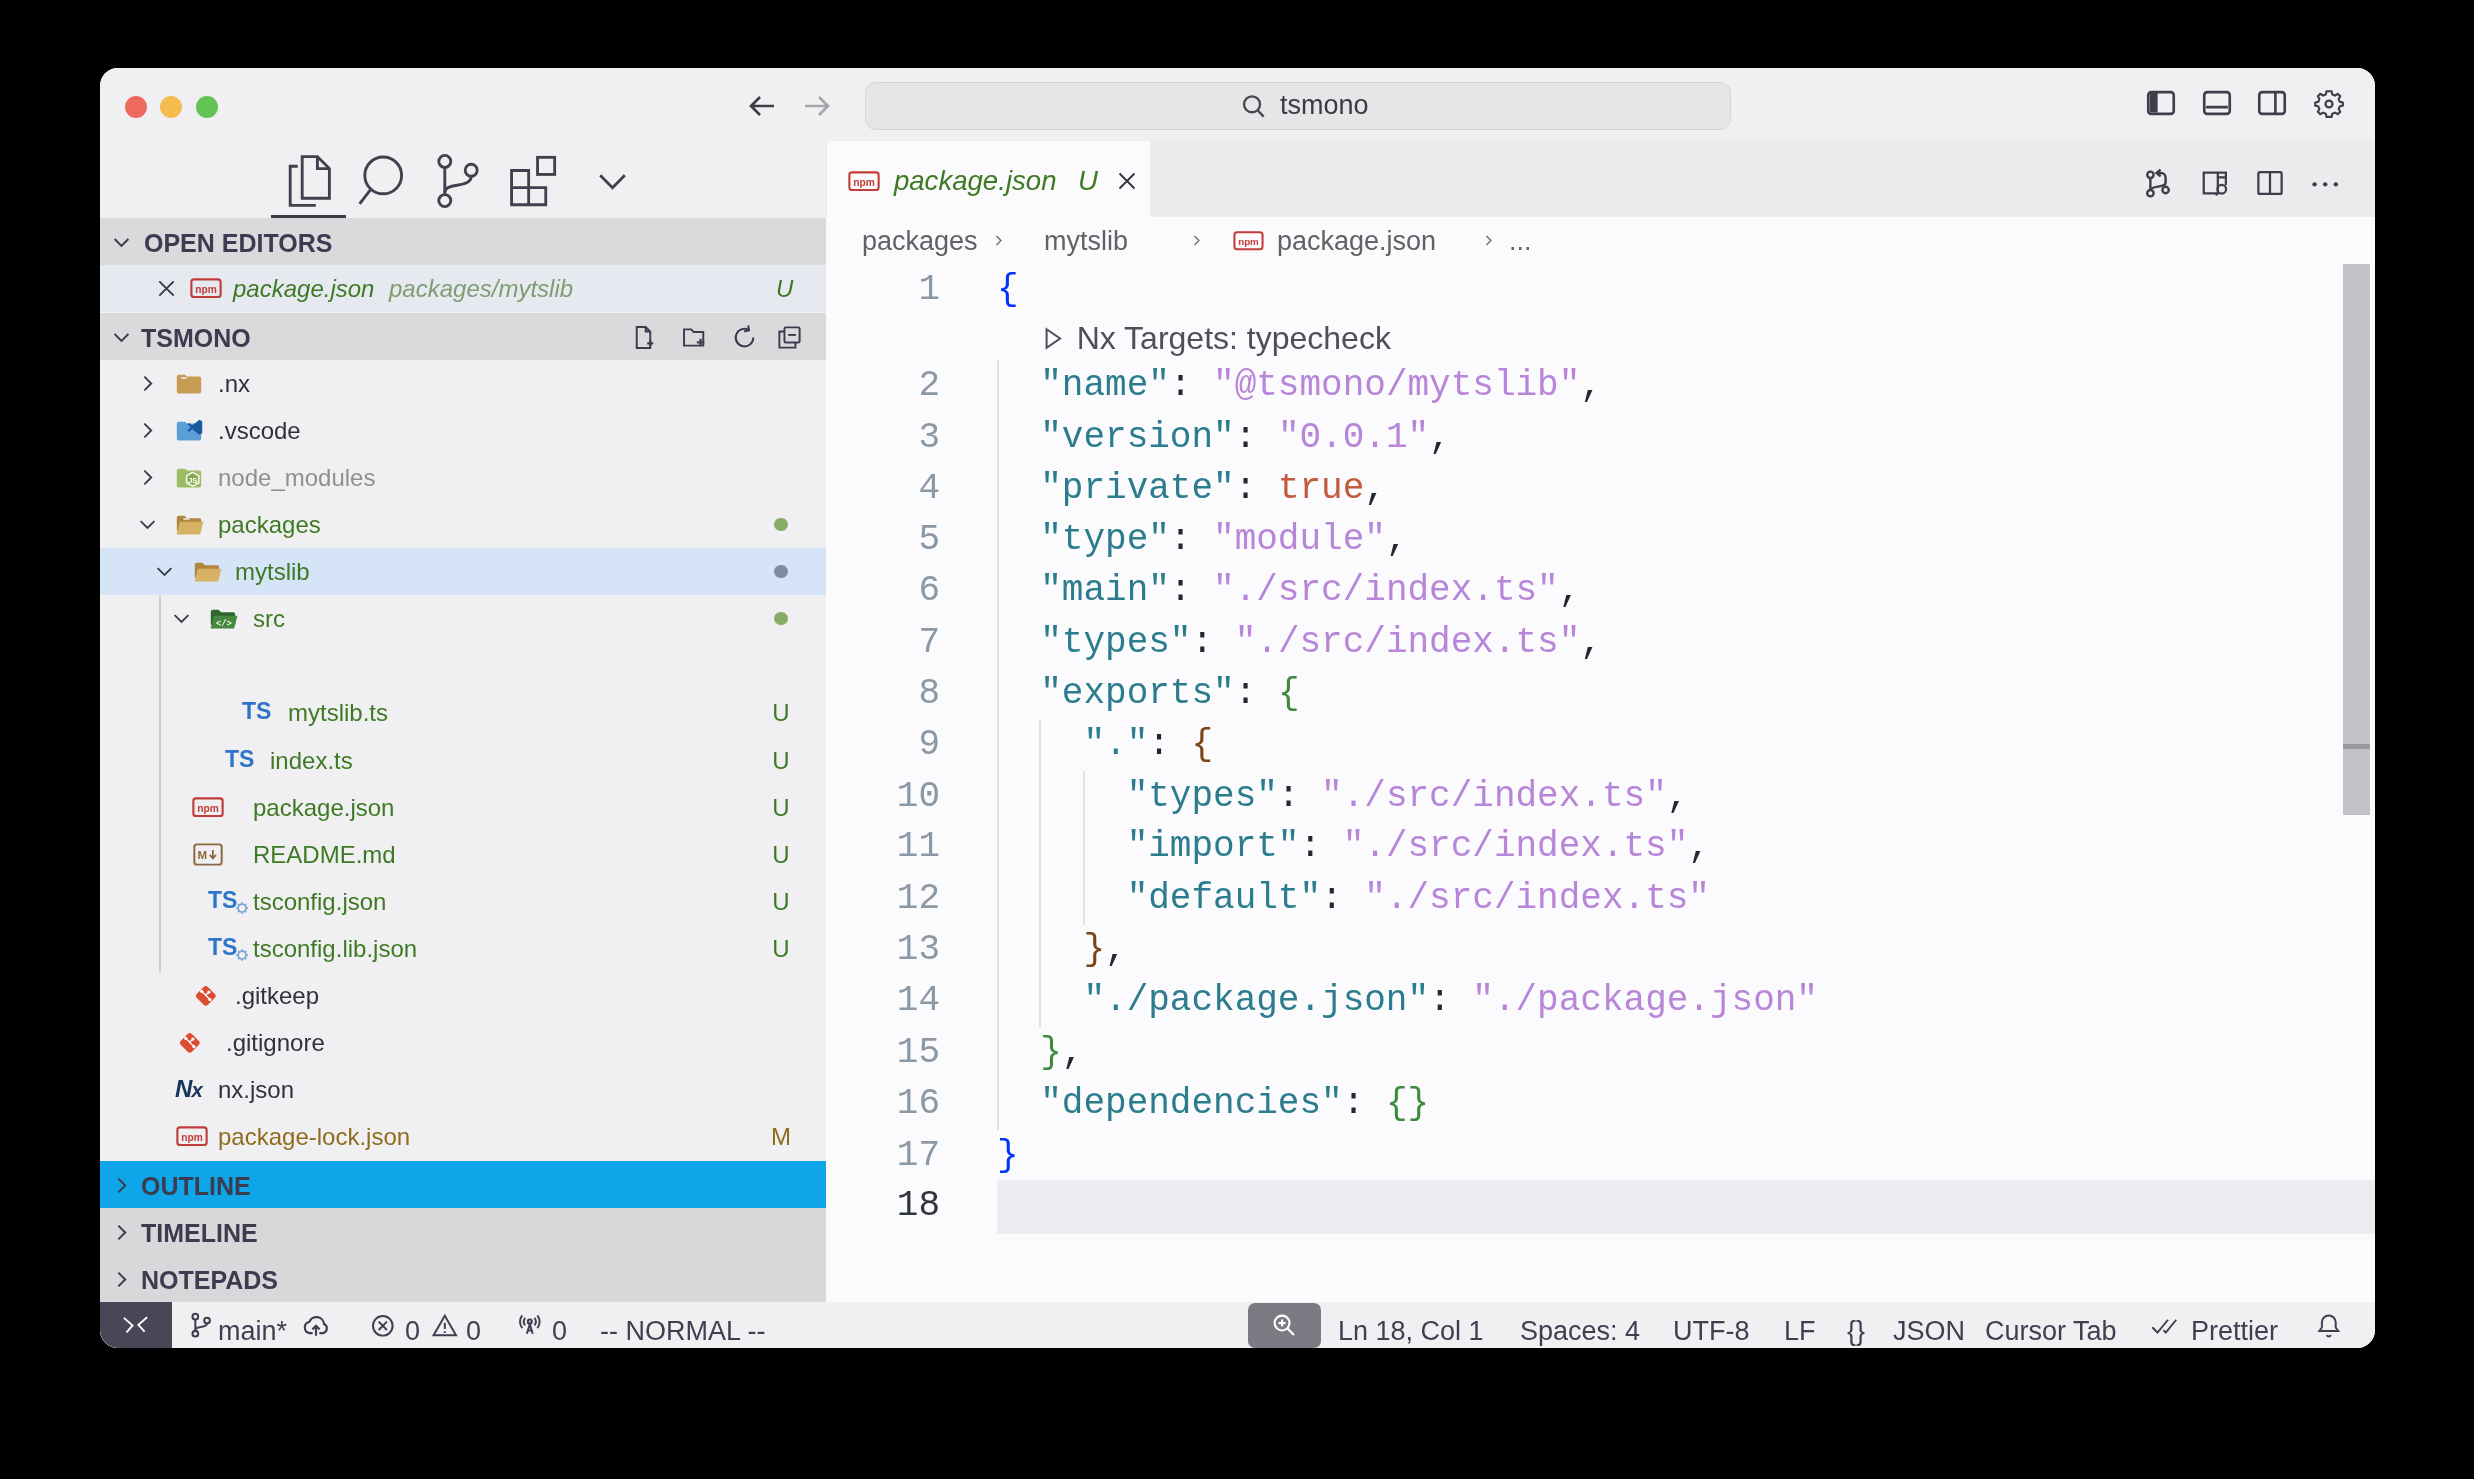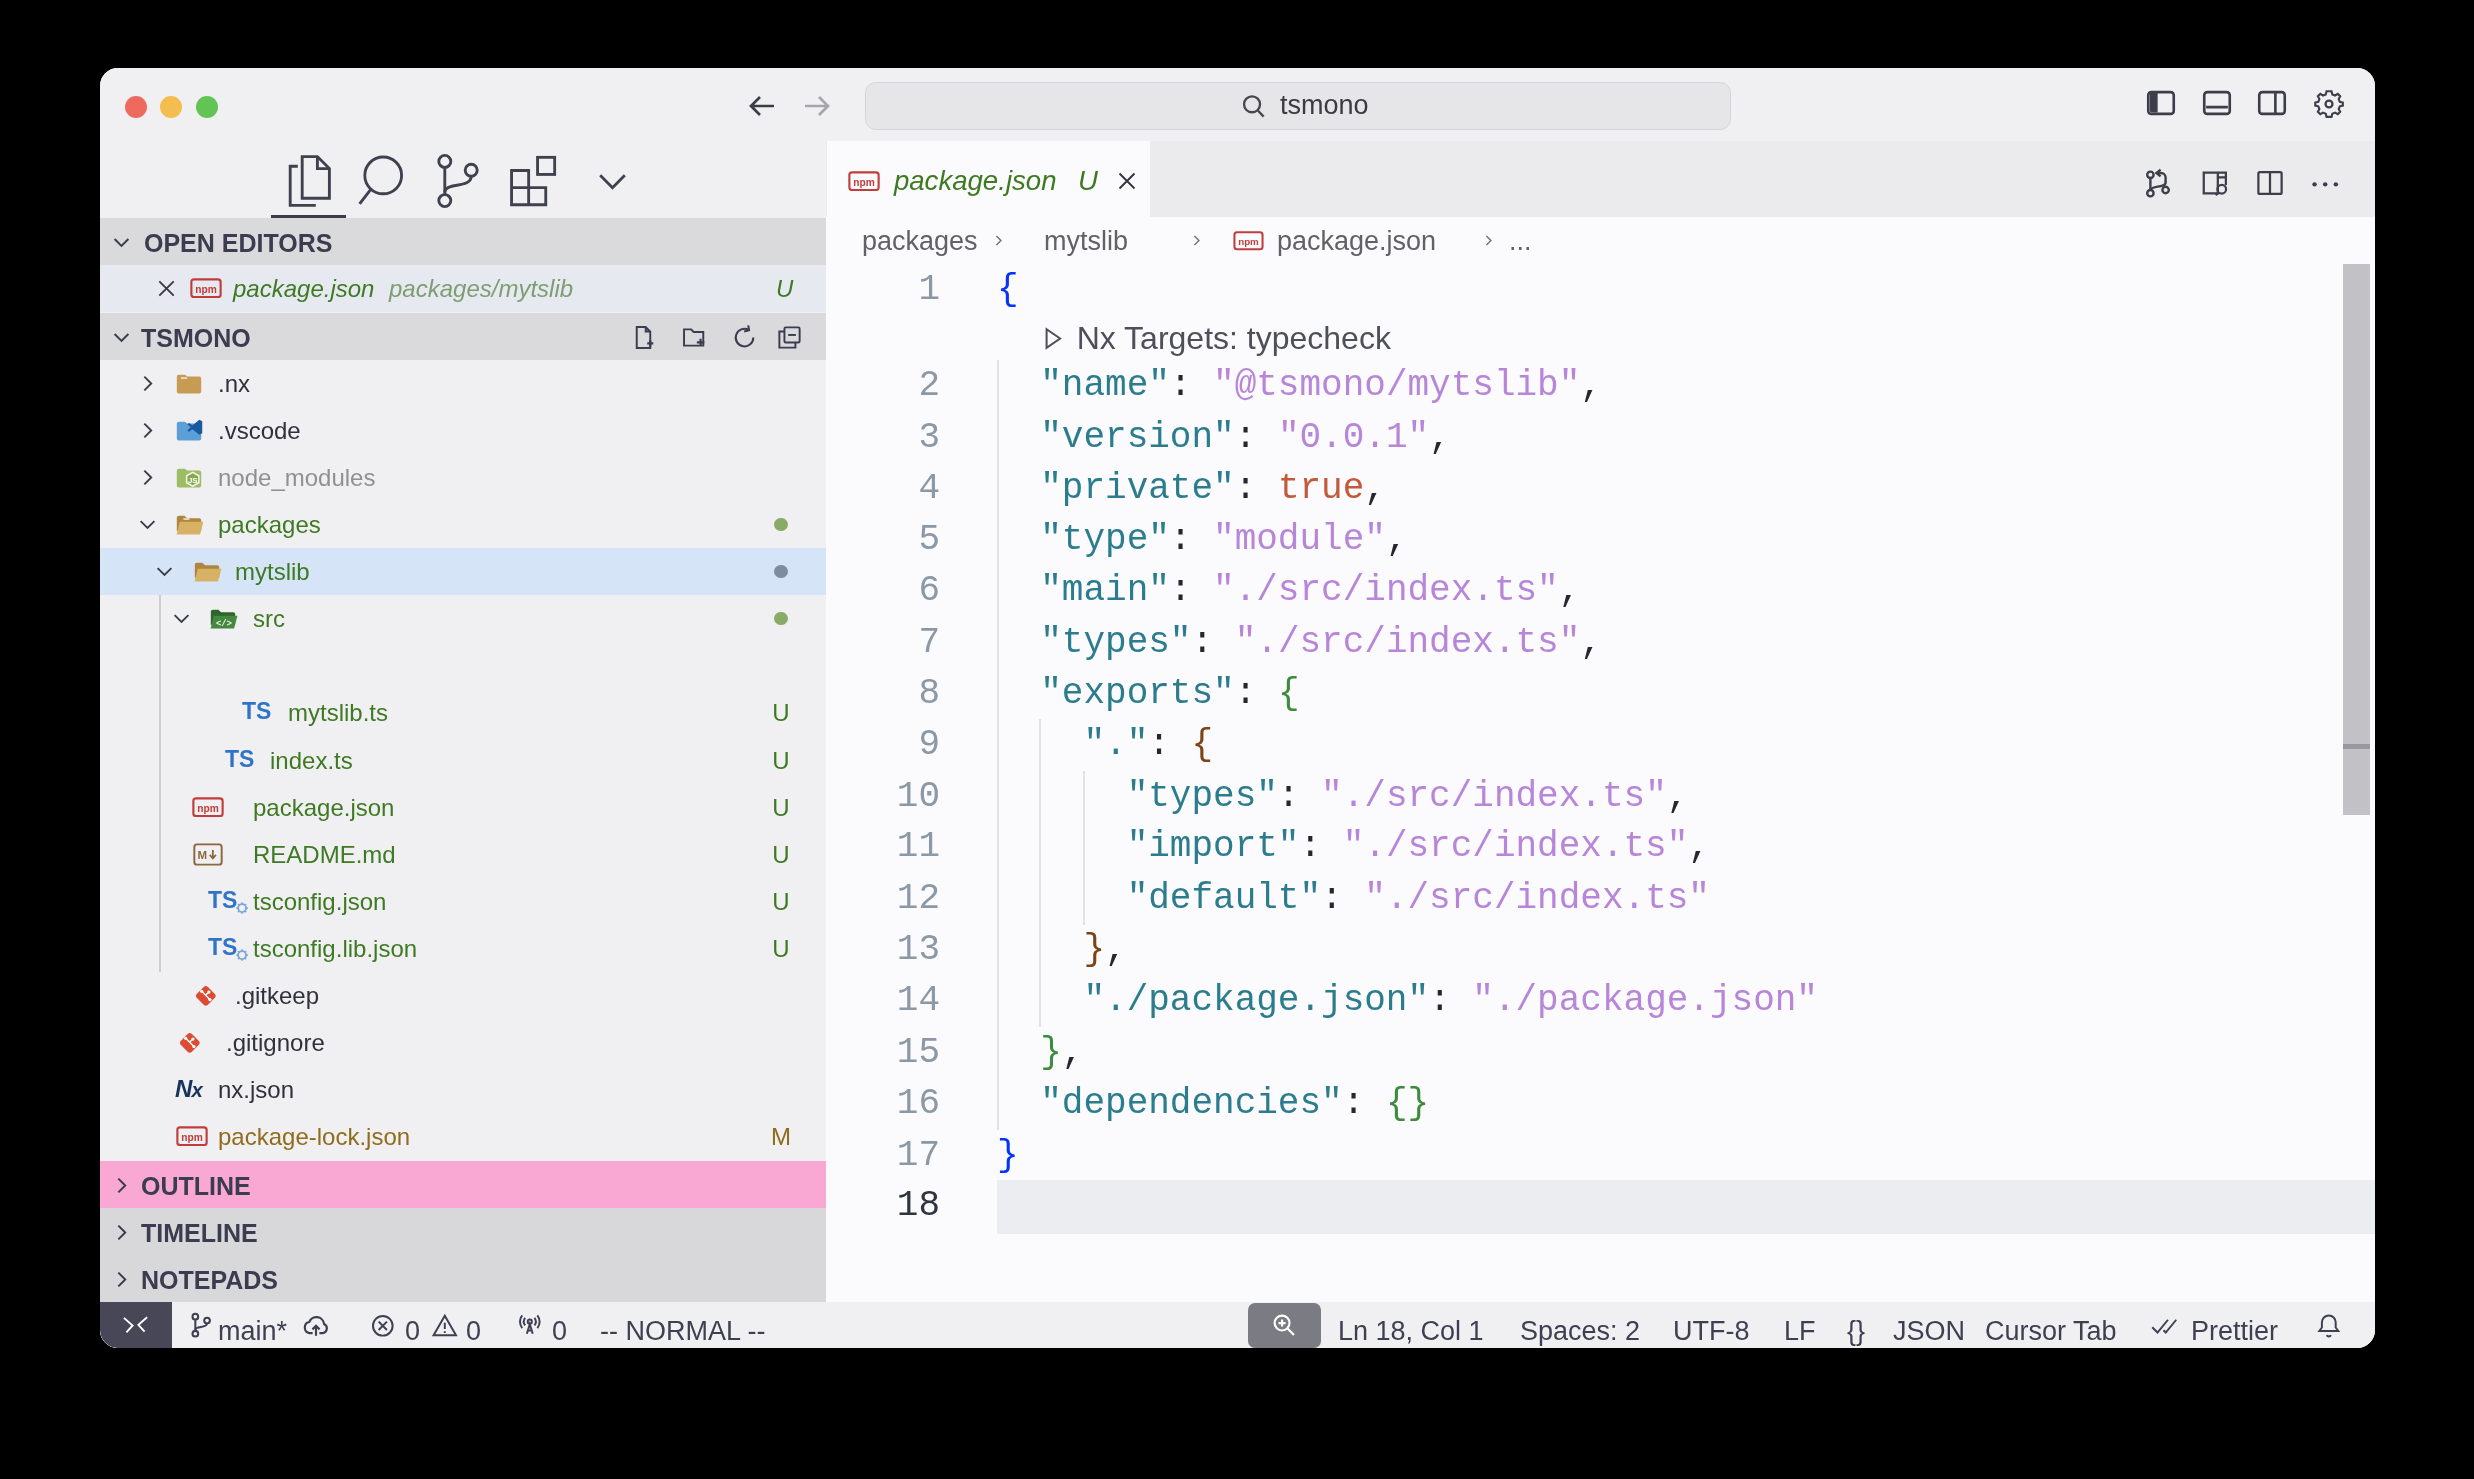--- a/index.html
+++ b/index.html
@@ -334,21 +334,21 @@
       <svg class="abs" style="left:76px; top:13.3px;" width="32" height="20.4" viewBox="0 0 36 23">
           <rect x="1.5" y="1.5" width="33" height="20" rx="3" fill="none" stroke="#c23c39" stroke-width="2.4"></rect>
           <text x="18" y="16.5" text-anchor="middle" font-family="Liberation Sans" font-weight="bold" font-size="11.5" fill="#c23c39">npm</text>
         </svg>
       <span class="label brownlabel abs" style="left:118px; top:9.8px;">package-lock.json</span>
       <span class="badge abs brownlabel label">M</span>
     </div>
     <div class="abs" style="left:59px; top:454px; width:1.8px; height:377px; background:#cfcecd;"></div>
 
     <div id="sections">
-      <div class="shead" style="top:0; background:#f9a8d4;">
+      <div class="shead" style="top:0; background:#0ea5e9;">
         <svg class="abs" style="left:9.8px; top:13.3px;" width="23" height="23" viewBox="0 0 16 16" fill="none" stroke="#3b3c50" stroke-width="1.4">
             <path d="M5.8 3.2 L10.6 8 L5.8 12.8"></path>
           </svg>
         <span class="abs" style="left:41px; top:10.7px;">OUTLINE</span>
       </div>
       <div class="shead" style="top:47px; background:#d8d7da;">
         <svg class="abs" style="left:9.8px; top:13.3px;" width="23" height="23" viewBox="0 0 16 16" fill="none" stroke="#3b3c50" stroke-width="1.4">
             <path d="M5.8 3.2 L10.6 8 L5.8 12.8"></path>
           </svg>
         <span class="abs" style="left:41px; top:10.7px;">TIMELINE</span>
@@ -479,21 +479,21 @@
       </svg>
     <span class="sitem" style="left:452px;">0</span>
     <span class="sitem" style="left:500px;">-- NORMAL --</span>
     <div class="abs" style="left:1148px; top:0.9px; width:73px; height:45px; background:#7b7b83; border-radius:7.1px;"></div>
     <svg class="abs" style="left:1170px; top:9px;" width="28.4" height="28.4" viewBox="0 0 16 16" fill="none" stroke="#fff" stroke-width="1.2">
         <circle cx="6.8" cy="6.8" r="4.2"></circle>
         <path d="M9.9 9.9 L13.5 13.5"></path>
         <path d="M4.8 6.8 H8.8 M6.8 4.8 V8.8"></path>
       </svg>
     <span class="sitem" style="left:1238px;">Ln 18, Col 1</span>
-    <span class="sitem" style="left:1420px;">Spaces: 2</span>
+    <span class="sitem" style="left:1420px;">Spaces: 4</span>
     <span class="sitem" style="left:1573px;">UTF-8</span>
     <span class="sitem" style="left:1684px;">LF</span>
     <span class="sitem" style="left:1747px;">{}</span>
     <span class="sitem" style="left:1793px;">JSON</span>
     <span class="sitem" style="left:1885px;">Cursor Tab</span>
     <svg class="abs" style="left:2050px; top:11.6px;" width="30" height="25" viewBox="0 0 20 16" fill="none" stroke="#3f3f52" stroke-width="1.3">
         <path d="M1.5 8.5 L5 12 L12 3.5"></path>
         <path d="M9 10.5 L10.5 12 L17.5 3.5"></path>
       </svg>
     <span class="sitem" style="left:2091px;">Prettier</span>

